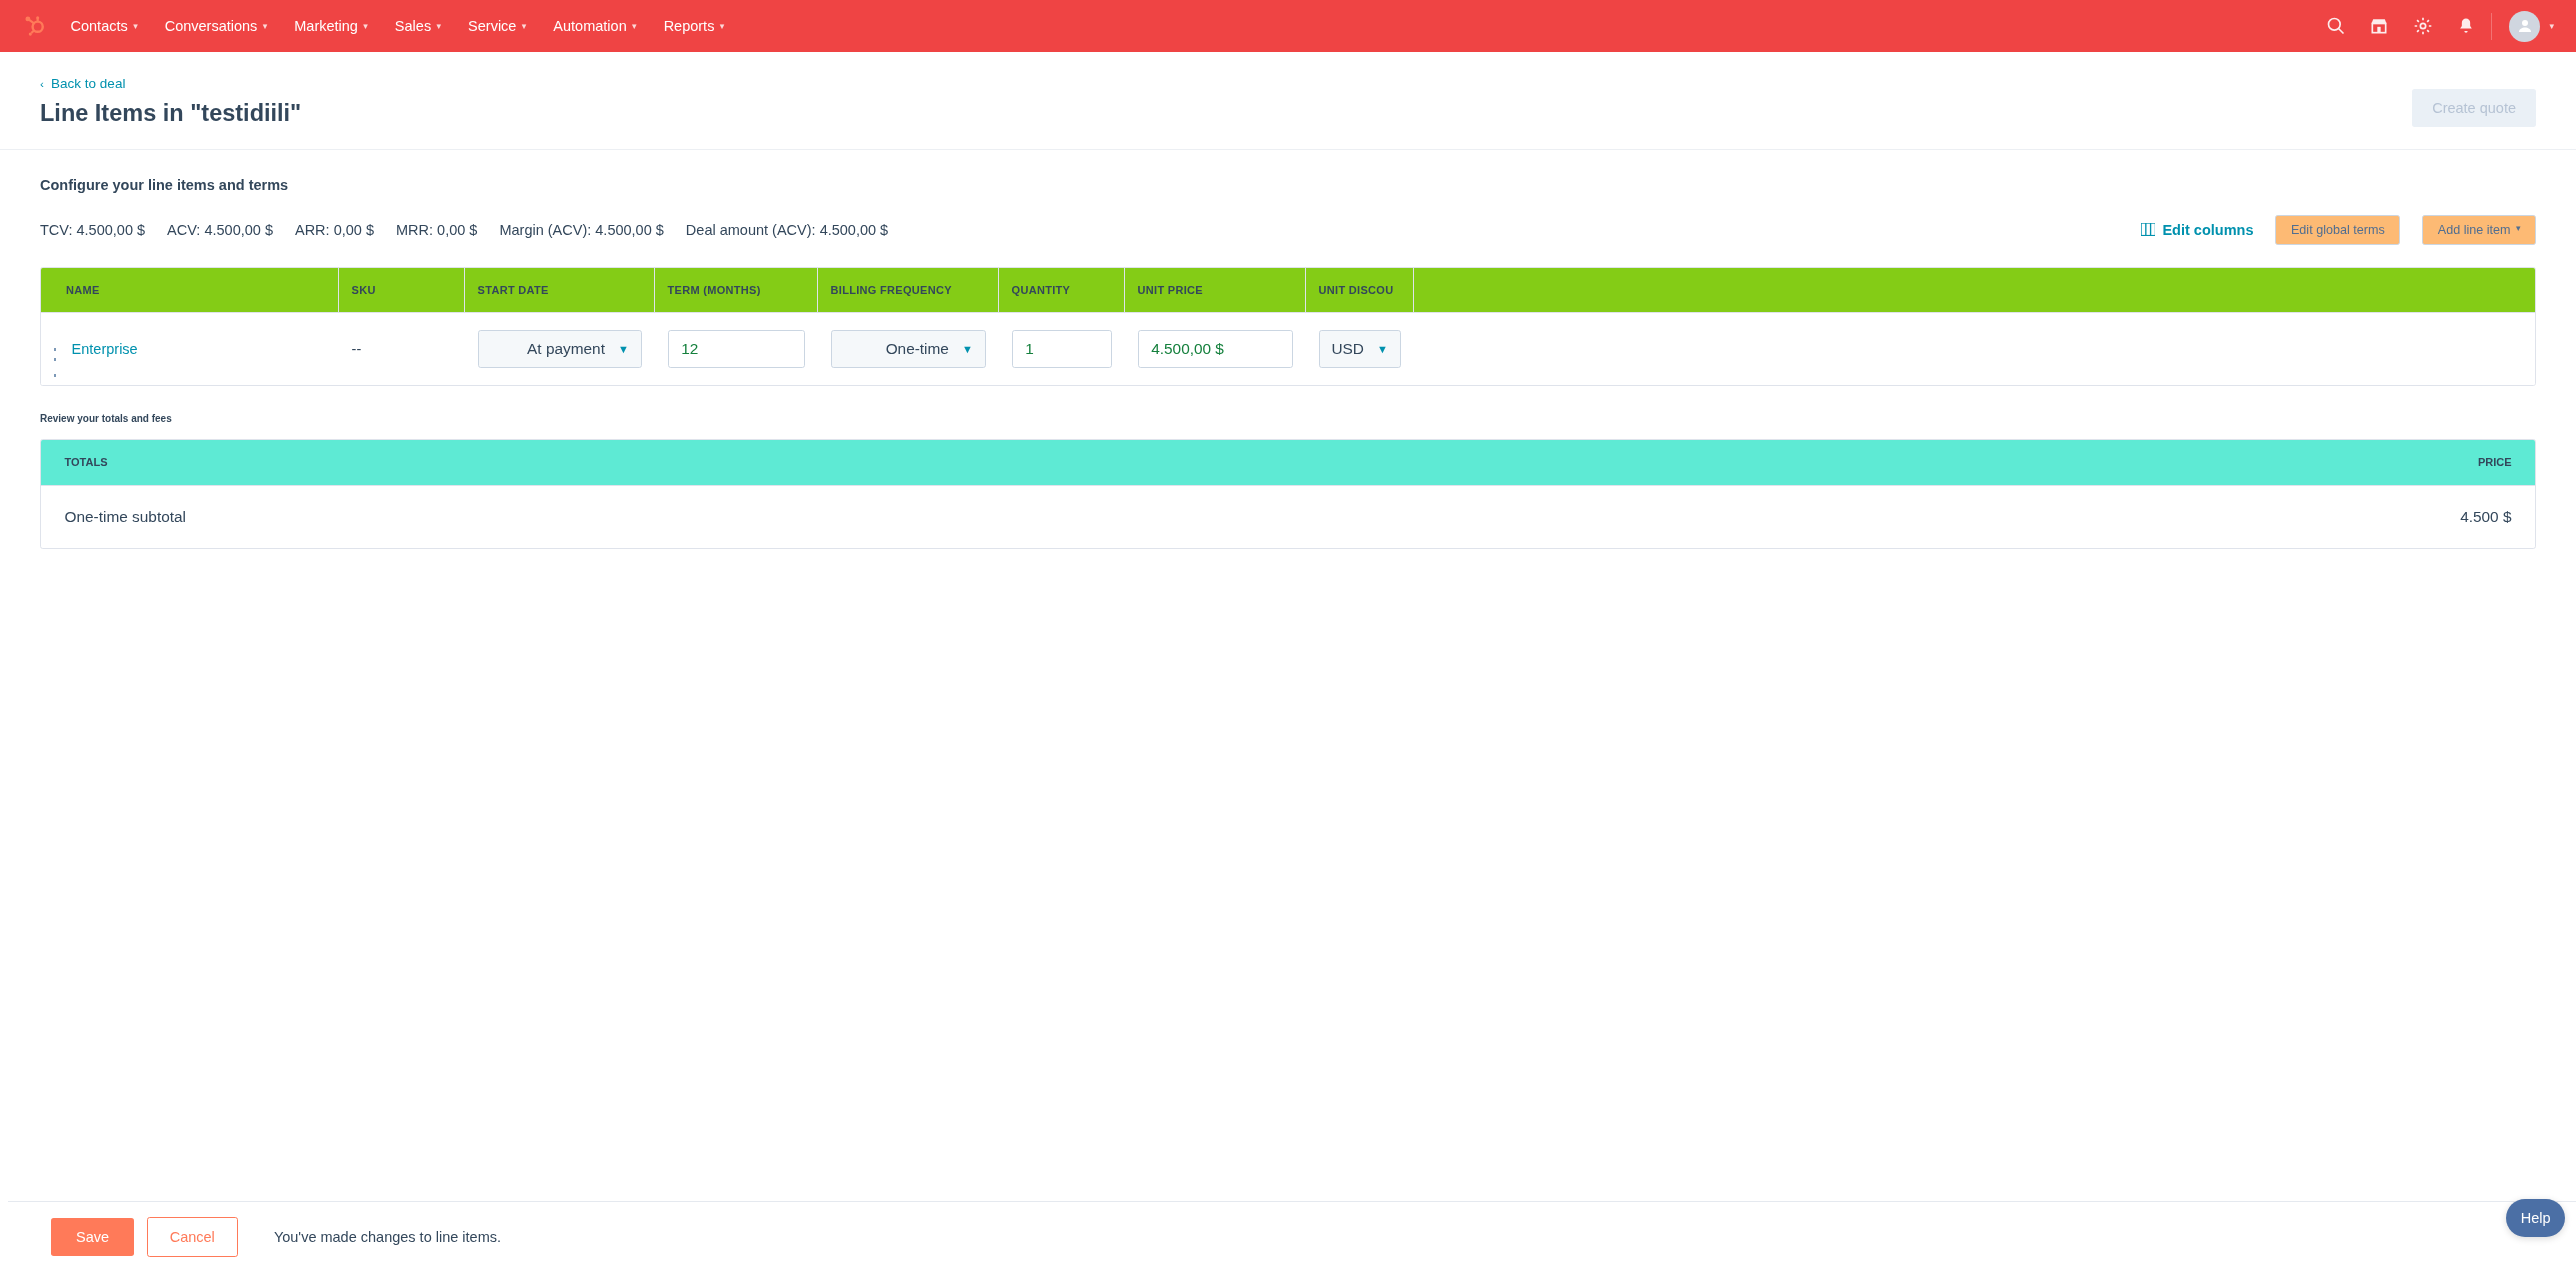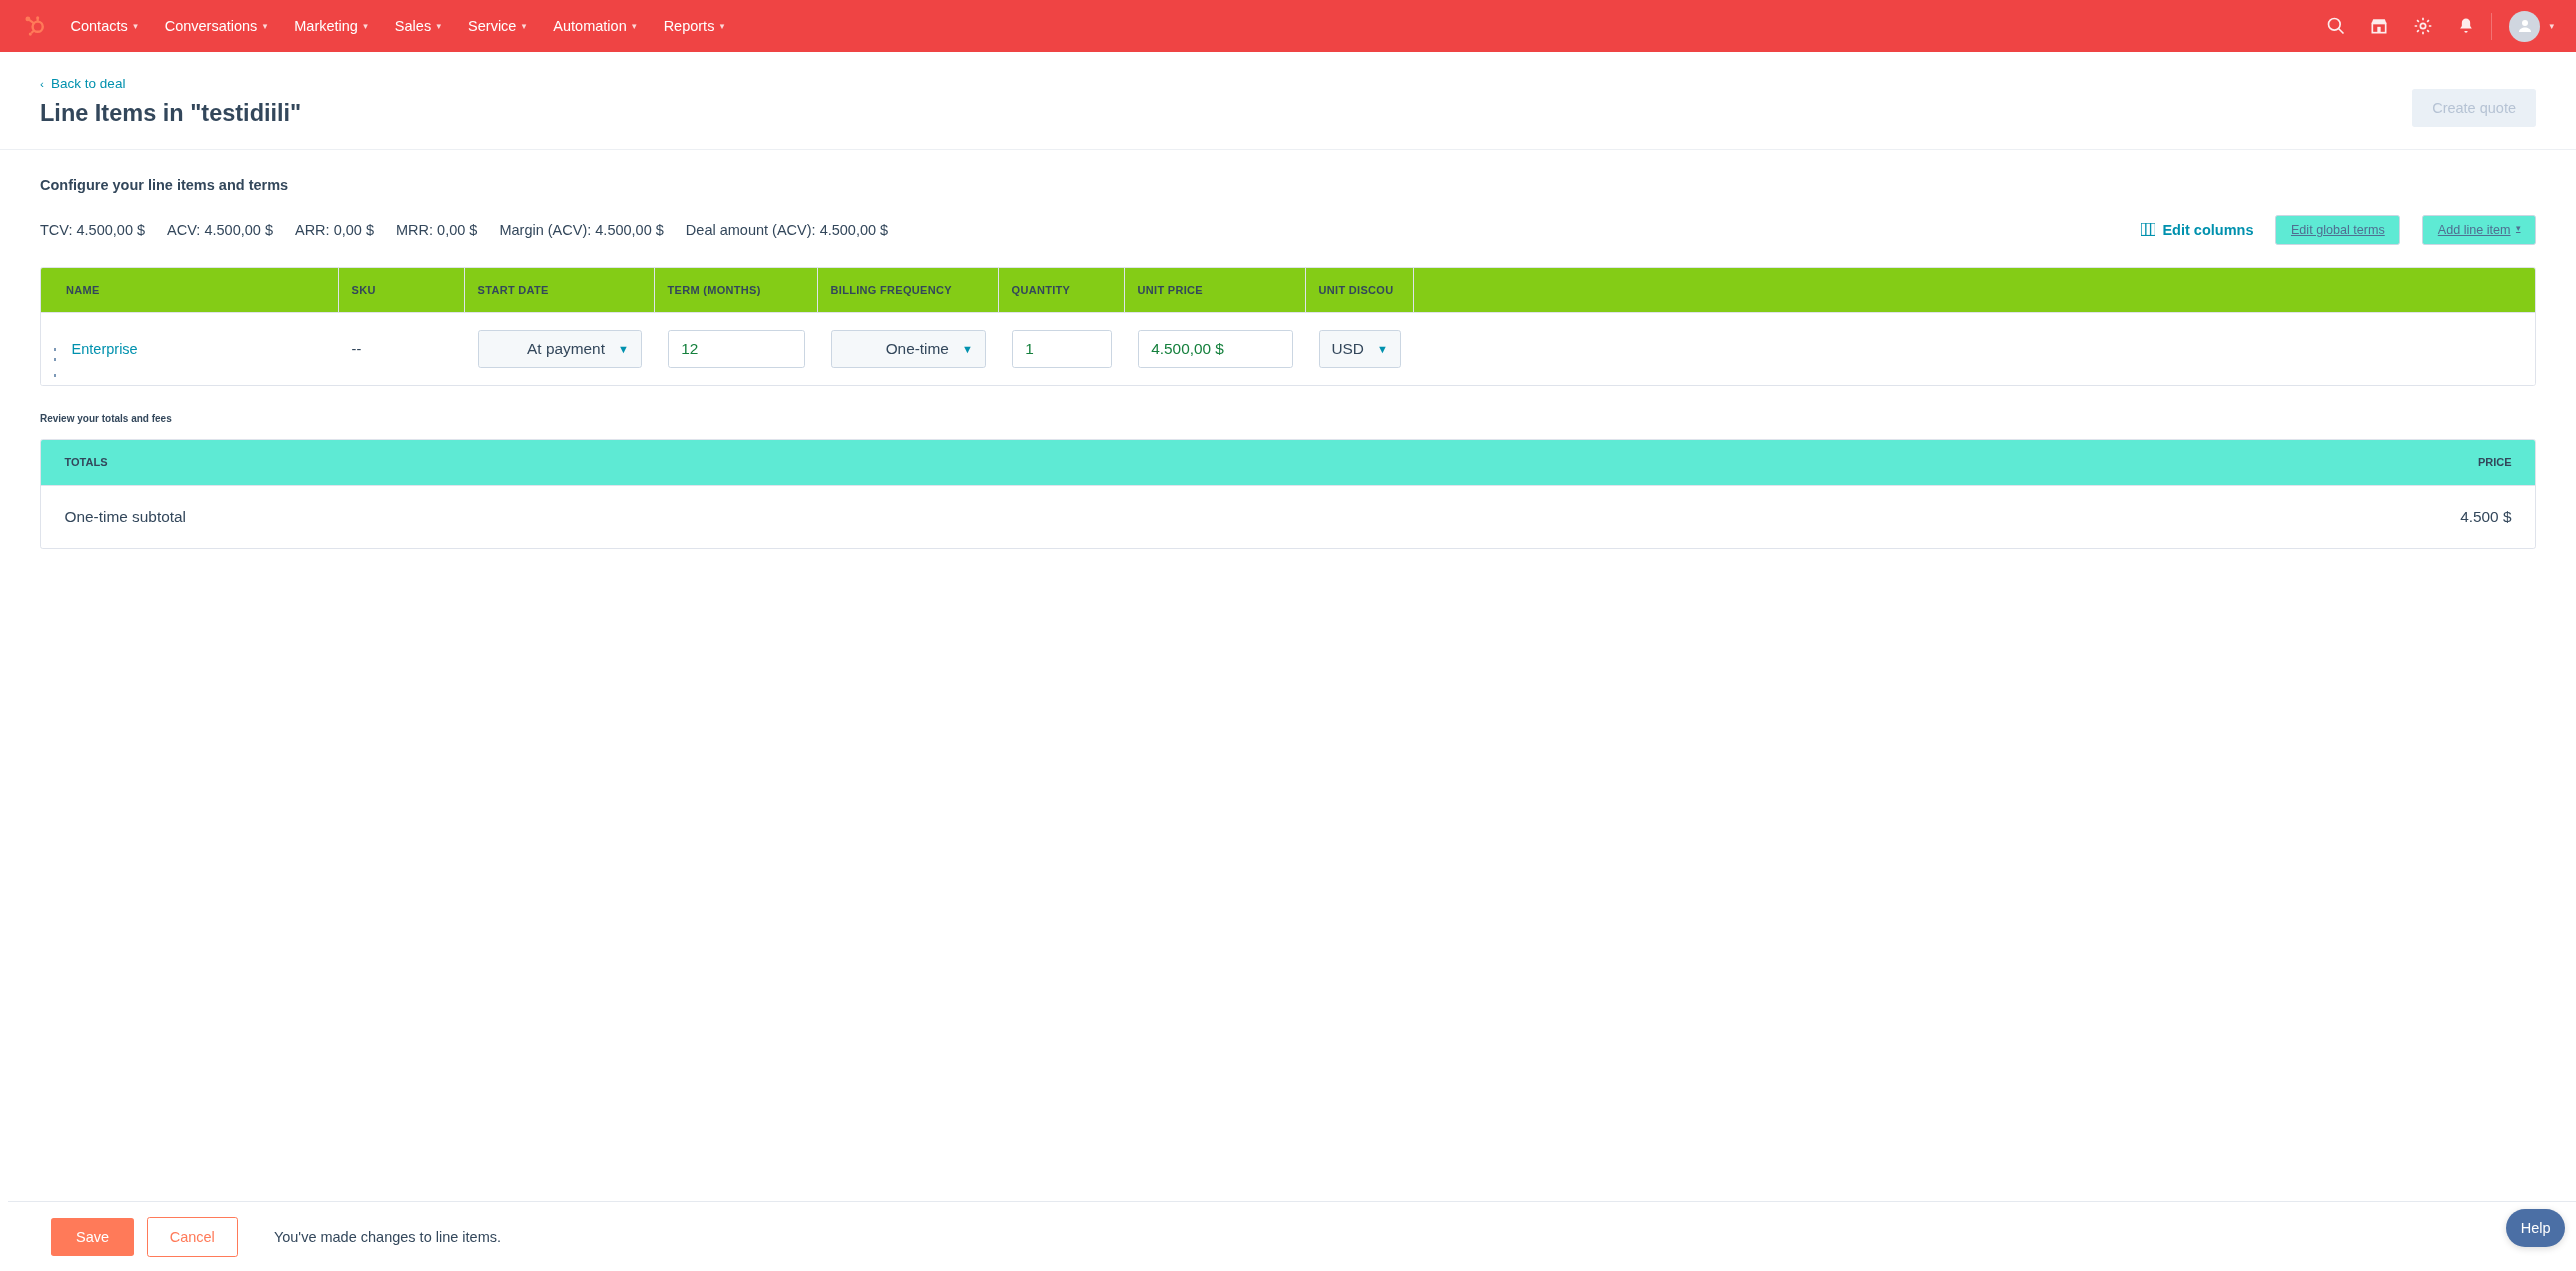--- a/index.html
+++ b/index.html
@@ -50,22 +50,22 @@
 
   
   .content { padding: 27px 40px 99px; }
   .section-title { font-size:14.5px; font-weight:600; margin-bottom: 22px; }
 
   .summary-row { display:flex; align-items:center; gap: 22px; flex-wrap:wrap; margin-bottom: 22px;}
   .summary-item { font-size:14.5px; color:#33475b; }
   .summary-spacer { flex:1; }
   .edit-columns { color:#0091ae; font-weight:600; font-size:14.5px; display:inline-flex; align-items:center; gap:7.2px; cursor:pointer;}
   .btn-secondary {
-    background:#5eead4; color:#506e91; border:0.9px solid #cbd6e2; padding:7.2px 14.5px;
-    border-radius:2.7px; font-size:12.6px; cursor:pointer; display:inline-flex; gap:5.4px;text-decoration:underline;
+    background:#fdba74; color:#506e91; border:0.9px solid #cbd6e2; padding:7.2px 14.5px;
+    border-radius:2.7px; font-size:12.6px; cursor:pointer; display:inline-flex; gap:5.4px;
   }
   .btn-secondary .caret { font-size:9px; }
 
   
   .li-table { width:100%; border:0.9px solid #dfe3eb; border-radius:2.7px; overflow:hidden;}
   .li-head, .li-row { display:grid; grid-template-columns: 298px 126px 190px 163px 181px 126px 181px 108px; }
   .li-head { background:#84cc16; border-bottom:0.9px solid #dfe3eb;}
   .li-head .cell {
     padding:16.3px 12.6px; font-size:11px; font-weight:600;
     color:#33475b; letter-spacing:0.3px;
@@ -110,21 +110,21 @@
     background:#ff7a59; color:#fff; border:none; padding:11px 25px; border-radius:2.7px;
     font-size:14.5px; cursor:pointer;
   }
   .btn-outline {
     background:#fff; color:#ff7a59; border:0.9px solid #ff7a59; padding:11px 22px; border-radius:2.7px;
     font-size:14.5px; cursor:pointer;
   }
   .footer-msg { margin-left: 23.5px; color:#33475b; font-size:14.5px;}
 
   .help-fab {
-    position:fixed; right:11px; bottom:24px; background:#4b6fa5; color:#fff;
+    position:fixed; right:11px; bottom:34px; background:#4b6fa5; color:#fff;
     border-radius:20px; padding:11px 14.5px; font-size:14.5px; cursor:pointer;
     box-shadow:0 1.8px 7.2px rgba(0,0,0,.15);
   }
 </style>
 </head>
 <body>
 
 <div class="topnav">
   <svg class="logo" viewBox="0 0 24 24">
     <circle cx="6" cy="5" r="2.5" fill="#ff7a59"></circle>

